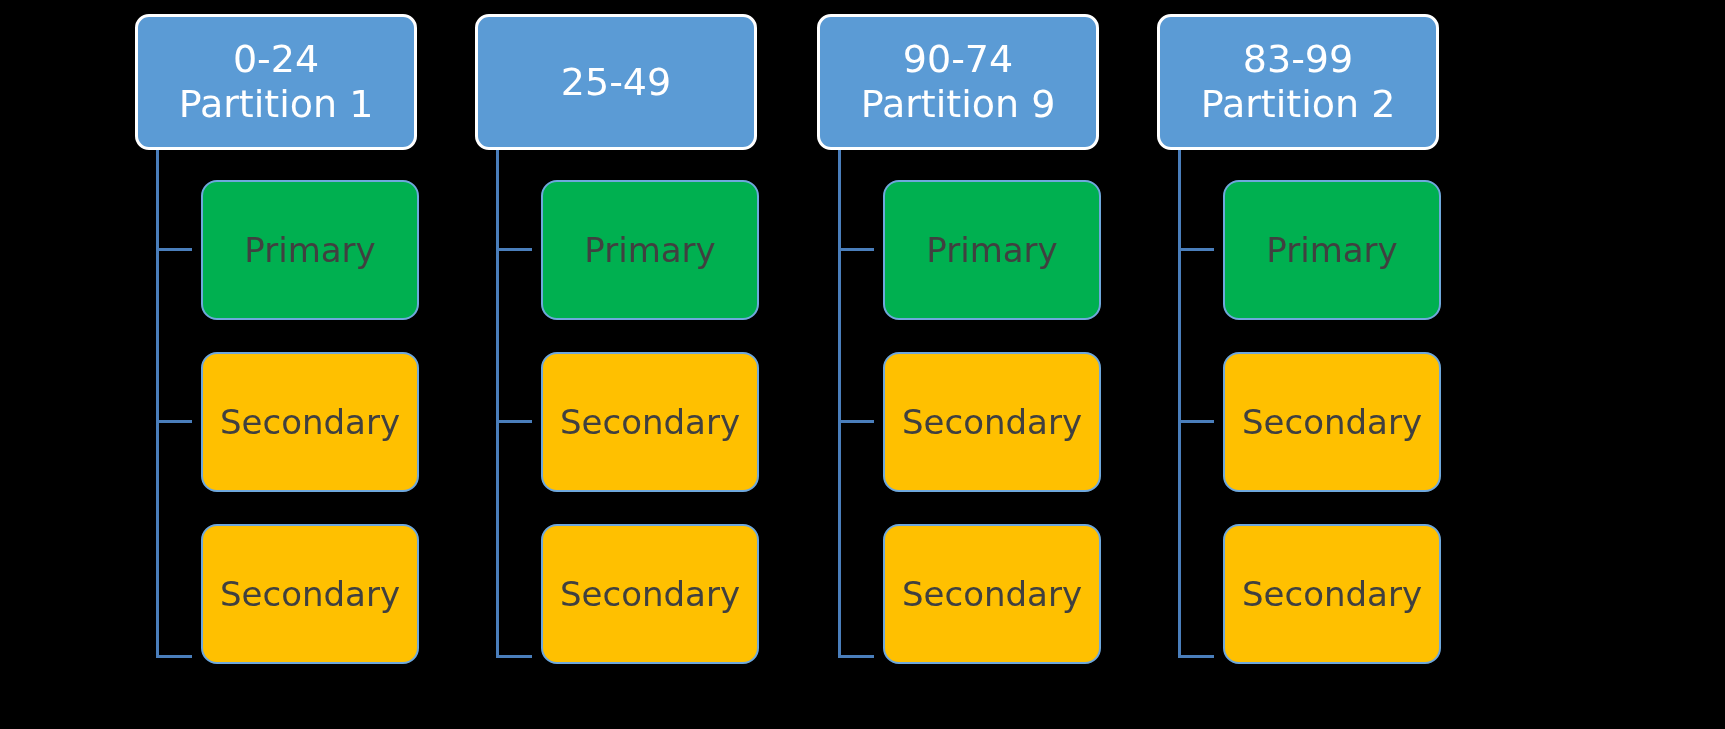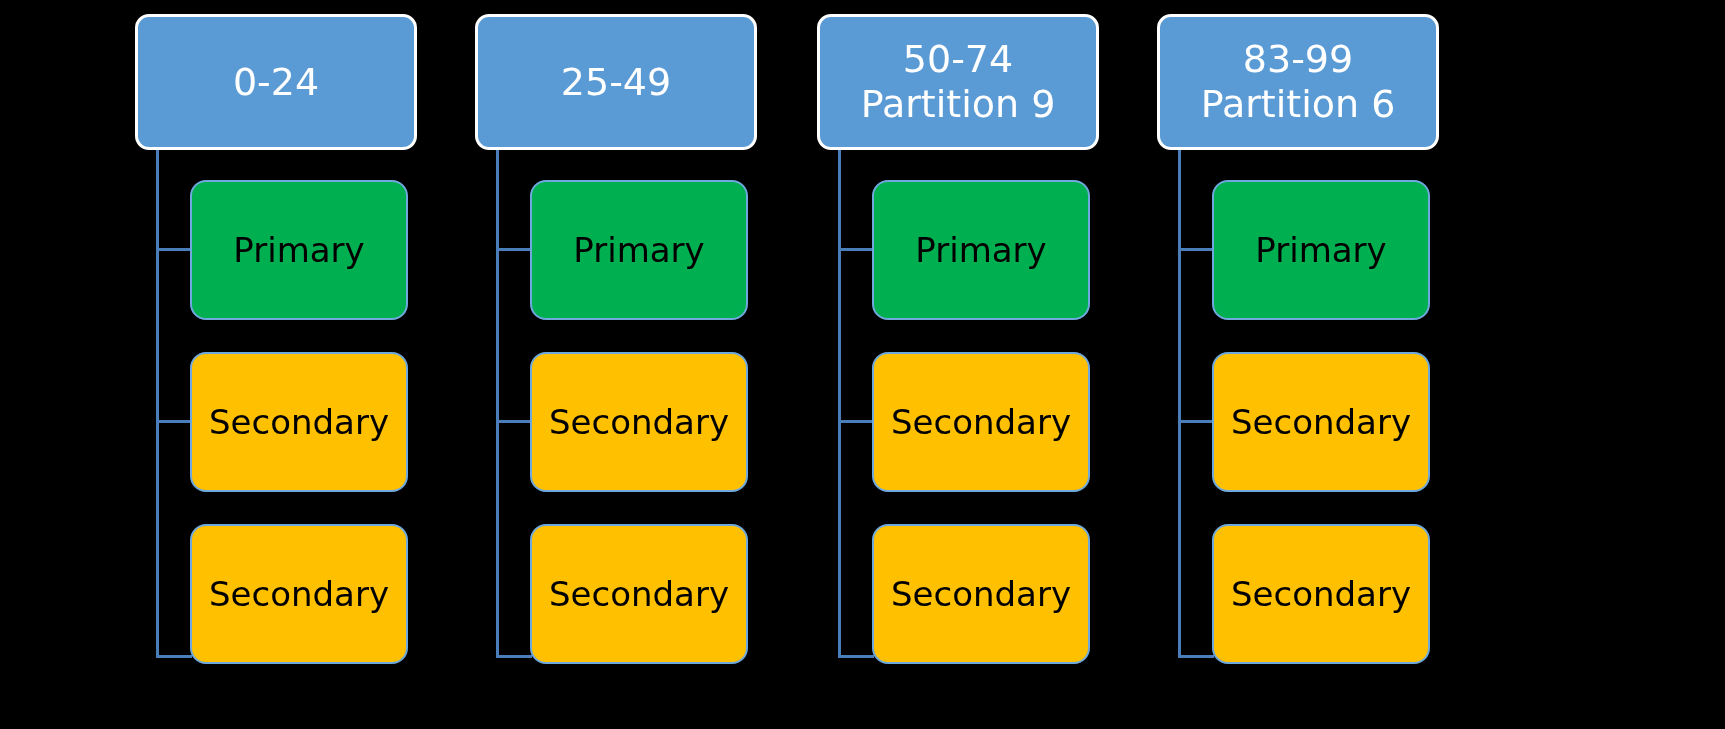--- a/index.html
+++ b/index.html
@@ -63,29 +63,29 @@
   }
   .stub {
     position: absolute;
     height: 3px;
     background: #4A7EBB;
   }
 
   
   .node-box {
     position: absolute;
-    left: 55px;
+    left: 66px;
     width: 218px;
     box-sizing: border-box;
     border: 2px solid #6FA8DC;
     border-radius: 16px;
     display: flex;
     align-items: center;
     justify-content: center;
-    color: #000000;
+    color: #404040;
     font-size: 34px;
     white-space: nowrap;
   }
   .node-primary {
     background: #00B050;
     top: 180px;
     height: 140px;
   }
   .node-secondary-1 {
     background: #FFC000;
@@ -100,20 +100,21 @@
 </style>
 </head>
 <body>
 
 <div id="diagram">
 
   <div class="column" style="left:135px;">
 
     <div class="header-box">
       <span class="header-range">0-24</span>
+      <span class="header-name">Partition 1</span>
     </div>
 
     <div class="trunk" style="left:21px; top:150px; height:508px;"></div>
     <div class="stub" style="left:21px; top:248px; width:36px;"></div>
     <div class="stub" style="left:21px; top:420px; width:36px;"></div>
     <div class="stub" style="left:21px; top:655px; width:36px;"></div>
 
     <div class="node-box node-primary">
       <span>Primary</span>
     </div>
@@ -143,21 +144,21 @@
       <span>Secondary</span>
     </div>
     <div class="node-box node-secondary-2">
       <span>Secondary</span>
     </div>
   </div>
 
   <div class="column" style="left:817px;">
 
     <div class="header-box">
-      <span class="header-range">50-74</span>
+      <span class="header-range">90-74</span>
       <span class="header-name">Partition 9</span>
     </div>
 
     <div class="trunk" style="left:21px; top:150px; height:508px;"></div>
     <div class="stub" style="left:21px; top:248px; width:36px;"></div>
     <div class="stub" style="left:21px; top:420px; width:36px;"></div>
     <div class="stub" style="left:21px; top:655px; width:36px;"></div>
 
     <div class="node-box node-primary">
       <span>Primary</span>
@@ -167,21 +168,21 @@
     </div>
     <div class="node-box node-secondary-2">
       <span>Secondary</span>
     </div>
   </div>
 
   <div class="column" style="left:1157px;">
 
     <div class="header-box">
       <span class="header-range">83-99</span>
-      <span class="header-name">Partition 6</span>
+      <span class="header-name">Partition 2</span>
     </div>
 
     <div class="trunk" style="left:21px; top:150px; height:508px;"></div>
     <div class="stub" style="left:21px; top:248px; width:36px;"></div>
     <div class="stub" style="left:21px; top:420px; width:36px;"></div>
     <div class="stub" style="left:21px; top:655px; width:36px;"></div>
 
     <div class="node-box node-primary">
       <span>Primary</span>
     </div>

